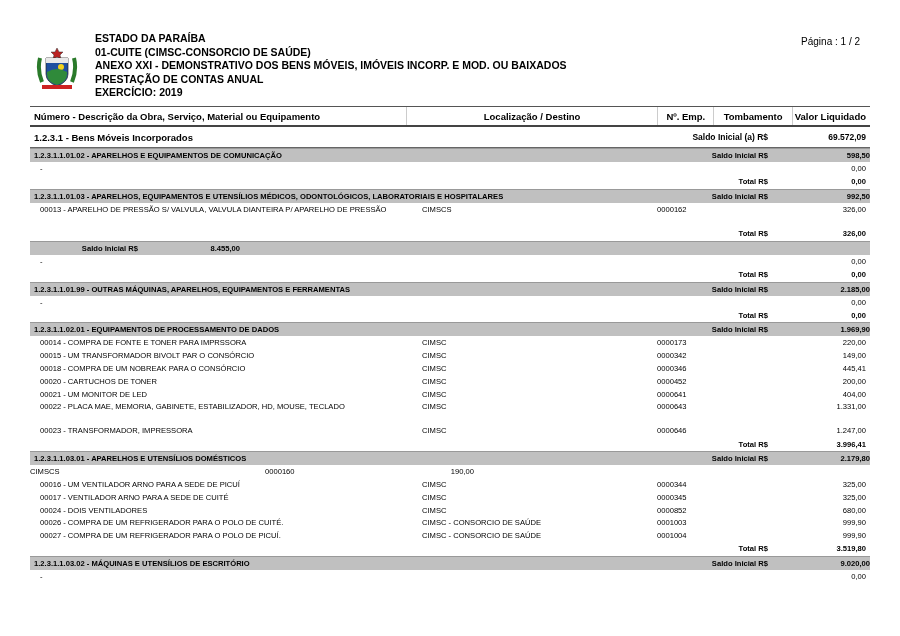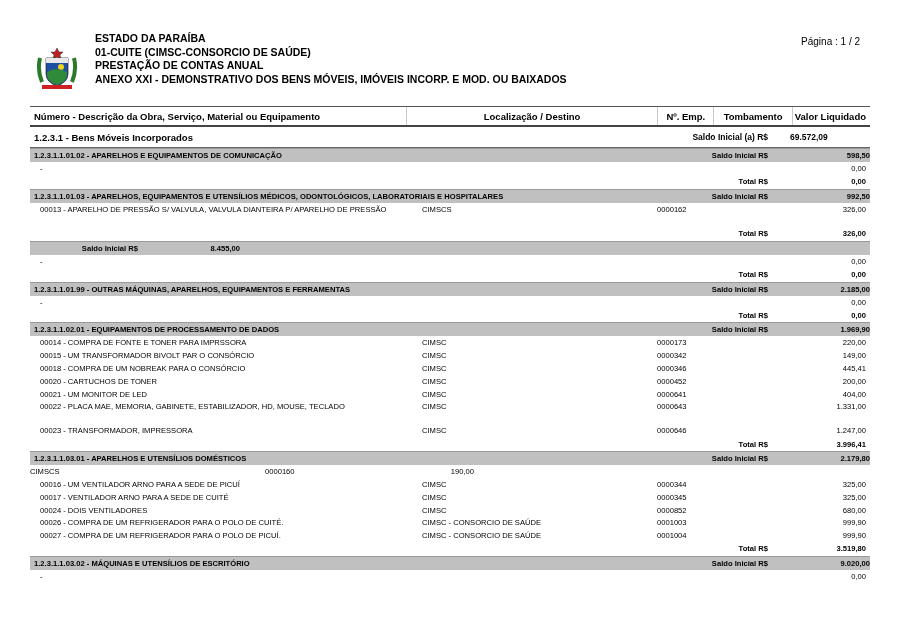--- a/index.html
+++ b/index.html
@@ -17,21 +17,21 @@
   .colhead > div:last-child { border-right: none; }
   .ch-desc { width: 392px; padding-left: 4px; }
   .ch-loc { width: 262px; justify-content: center; }
   .ch-emp { width: 58px; justify-content: center; }
   .ch-tomb { width: 82px; justify-content: center; }
   .ch-valor { width: 80px; justify-content: flex-end; padding-right: 4px; }
 
   .group-top { display: flex; height: 21px; align-items: center; font-size: 9.5px; font-weight: bold; border-bottom: 1px solid #666; }
   .group-top .g-title { flex: 1; padding-left: 4px; }
   .group-top .g-label { width: 130px; text-align: right; font-size: 8.5px; padding-right: 22px; }
-  .group-top .g-val { width: 80px; text-align: left; padding-right: 4px; font-size: 8.5px; }
+  .group-top .g-val { width: 80px; text-align: right; padding-right: 4px; font-size: 8.5px; }
 
   .section { }
   .sec-head { display: flex; height: 14px; align-items: center; background: #c0c0c0; font-size: 7.6px; font-weight: bold; border-top: 1px solid #999; }
   .sec-head .s-title { flex: 1; padding-left: 4px; white-space: nowrap; }
   .sec-head .s-label { width: 130px; text-align: right; padding-right: 22px; }
   .sec-head .s-val { width: 80px; text-align: right; padding-right: 0; }
 
   .row { display: flex; font-size: 7.6px; line-height: 9px; min-height: 12.8px; align-items: flex-start; padding-top: 2px; }
   .row .r-desc { width: 392px; padding-left: 10px; }
   .row .r-loc { width: 235px; }
@@ -54,22 +54,23 @@
     <path d="M4 12 q-3 12 2 24 M38 12 q3 12 -2 24" stroke="#2a7a2a" stroke-width="4" fill="none"></path>
     <path d="M10 12 h22 v16 q0 8 -11 12 q-11 -4 -11 -12z" fill="#1f4fa0" stroke="#222" stroke-width="0.7"></path>
     <rect x="10" y="12" width="22" height="5" fill="#e8e8e8"></rect>
     <circle cx="25" cy="21" r="3" fill="#f2d21c"></circle>
     <path d="M11 26 q10 -6 20 0 v2 q0 8 -10 11 q-10 -3 -10 -11z" fill="#2f8a3a"></path>
     <rect x="6" y="39" width="30" height="4" fill="#c22"></rect>
   </svg>
   <div class="header-lines">
     <div>ESTADO DA PARAÍBA</div>
     <div>01-CUITE (CIMSC-CONSORCIO DE SAÚDE)</div>
+    <div>ANEXO XXI  - DEMONSTRATIVO DOS BENS MÓVEIS, IMÓVEIS INCORP. E MOD. OU BAIXADOS</div>
     <div>PRESTAÇÃO DE CONTAS ANUAL</div>
-    <div>ANEXO XXI  - DEMONSTRATIVO DOS BENS MÓVEIS, IMÓVEIS INCORP. E MOD. OU BAIXADOS</div>
+    <div>EXERCÍCIO: 2019</div>
   </div>
   <div class="page-num">Página : 1 / 2</div>
 </div>
 
 <div class="table">
   <div class="colhead">
     <div class="ch-desc">Número - Descrição da Obra, Serviço, Material ou Equipamento</div>
     <div class="ch-loc">Localização / Destino</div>
     <div class="ch-emp">Nº. Emp.</div>
     <div class="ch-tomb">Tombamento</div>

